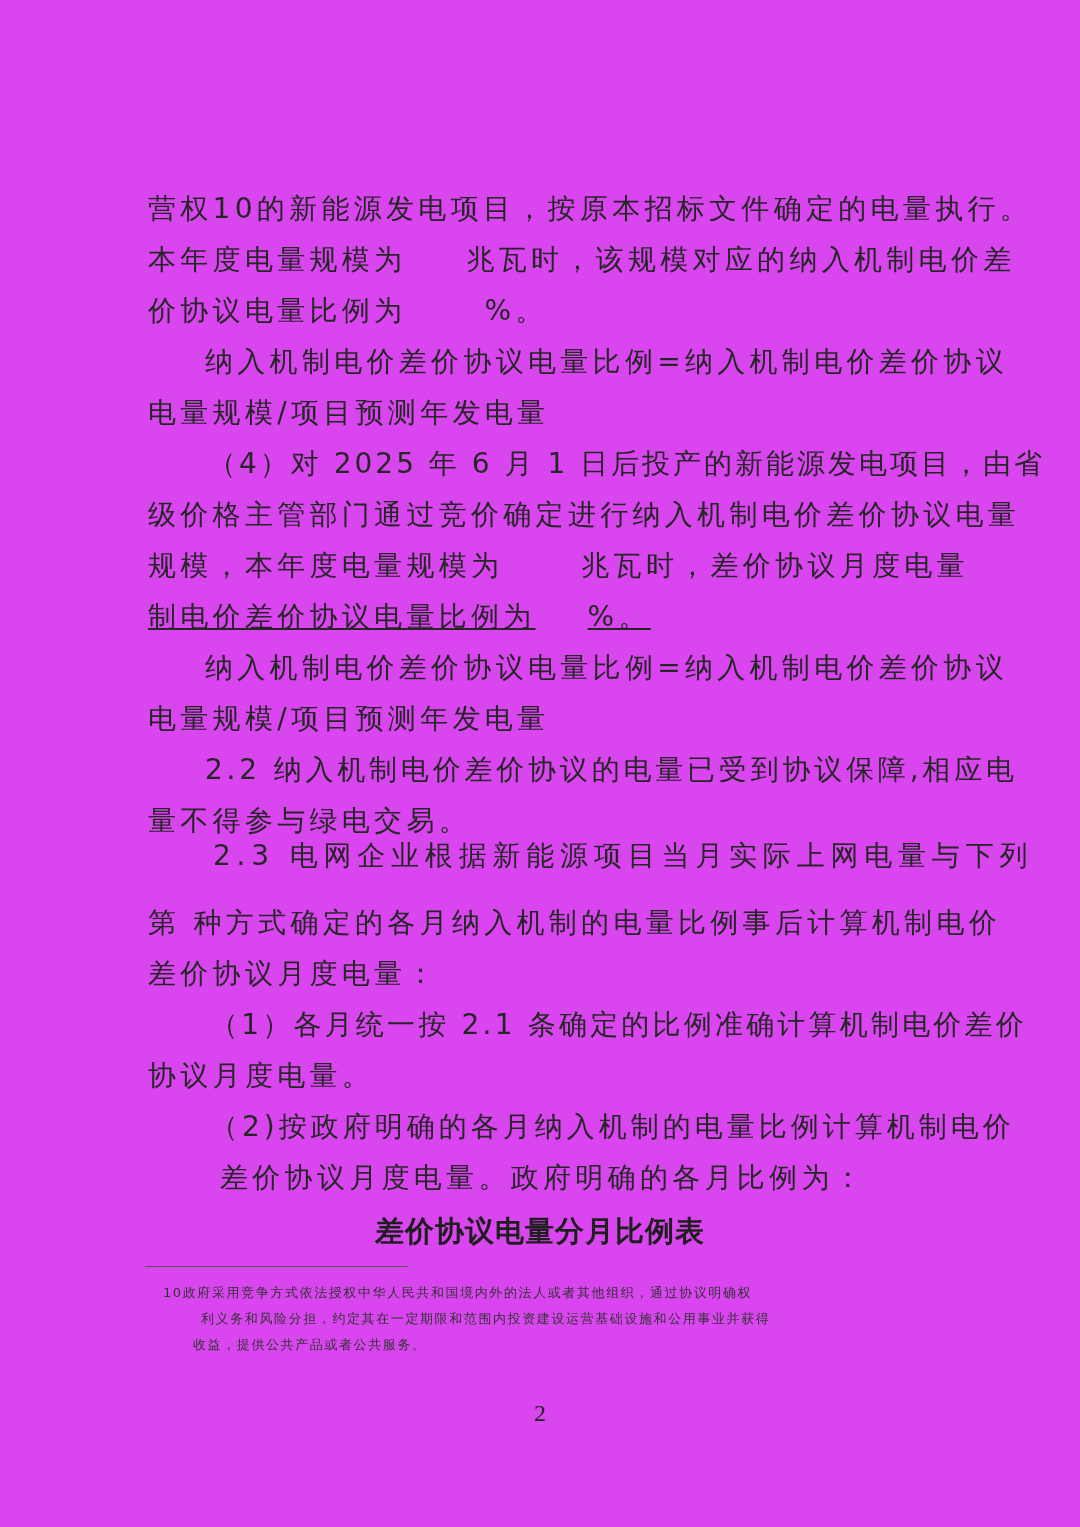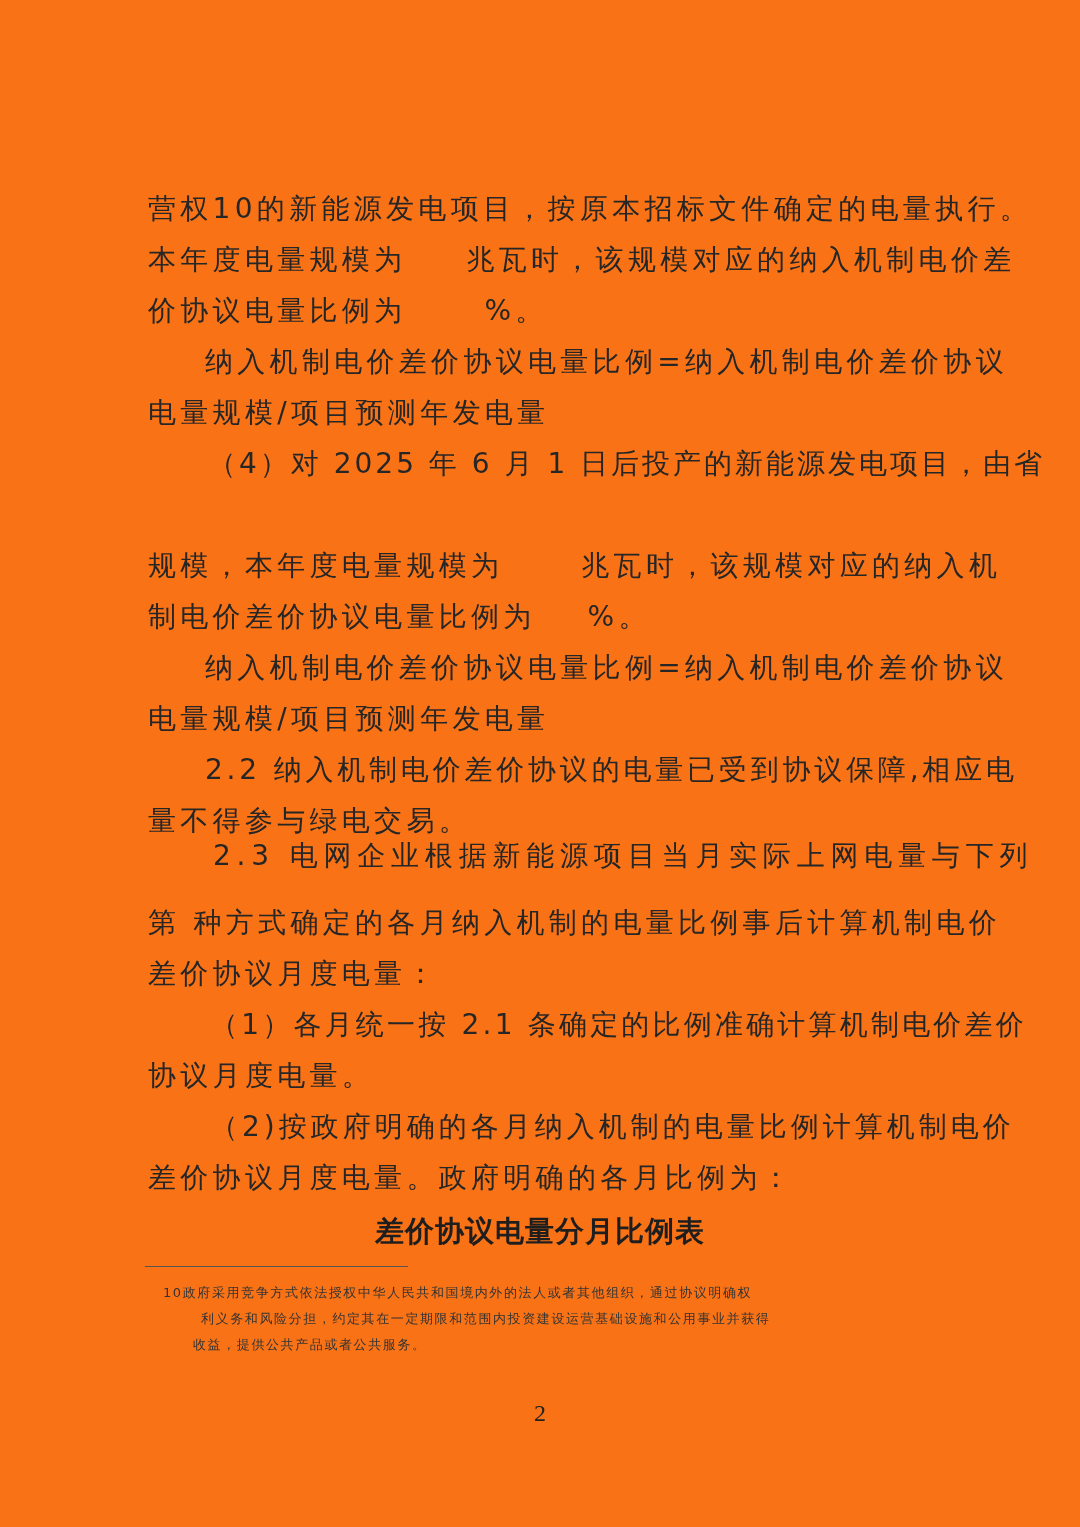--- a/index.html
+++ b/index.html
@@ -14,21 +14,21 @@
     overflow: hidden;
     font-family: "DejaVu Sans", "Liberation Sans", sans-serif;
     color: #222222;
   }
   .page {
     position: absolute;
     left: 0;
     top: 0;
     width: 1080px;
     height: 1527px;
-    background: #f97316;
+    background: #d946ef;
   }
   .line {
     position: absolute;
     left: 148px;
     width: 790px;
     font-size: 28px;
     line-height: 34px;
     letter-spacing: 4.3px;
     white-space: nowrap;
     color: #262626;
@@ -85,42 +85,43 @@
     <span>本年度电量规模为</span><span class="gap" style="width:60px;"></span><span>兆瓦时，该规模对应的纳入机制电价差</span>
   </div>
   <div class="line" style="top:294px;">
     <span>价协议电量比例为</span><span class="gap" style="width:78px;"></span><span>%。</span>
   </div>
 
   <div class="line indent" style="top:345px;">纳入机制电价差价协议电量比例=纳入机制电价差价协议</div>
   <div class="line" style="top:396px;">电量规模/项目预测年发电量</div>
 
   <div class="line" style="top:447px; left:208px; width:730px; letter-spacing:3px;">（4）对 2025 年 6 月 1 日后投产的新能源发电项目，由省</div>
+  <div class="line" style="top:498px;">级价格主管部门通过竞价确定进行纳入机制电价差价协议电量</div>
   <div class="line" style="top:549px;">
-    <span>规模，本年度电量规模为</span><span class="gap" style="width:78px;"></span><span>兆瓦时，该规模对应的纳入机</span>
+    <span>规模，本年度电量规模为</span><span class="gap" style="width:78px;"></span><span>兆瓦时，差价协议月度电量</span>
   </div>
-  <div class="line" style="top:600px;">
+  <div class="line" style="top:600px;text-decoration:underline;">
     <span>制电价差价协议电量比例为</span><span class="gap" style="width:52px;"></span><span>%。</span>
   </div>
 
   <div class="line indent" style="top:651px;">纳入机制电价差价协议电量比例=纳入机制电价差价协议</div>
   <div class="line" style="top:702px;">电量规模/项目预测年发电量</div>
 
   <div class="line indent" style="top:753px; letter-spacing:3.8px;">2.2 纳入机制电价差价协议的电量已受到协议保障,相应电</div>
   <div class="line" style="top:804px;">量不得参与绿电交易。</div>
 
   <div class="line indent" style="top:839px; letter-spacing:5.8px;margin-left:8px;">2.3 电网企业根据新能源项目当月实际上网电量与下列</div>
   <div class="line" style="top:906px;">第 种方式确定的各月纳入机制的电量比例事后计算机制电价</div>
   <div class="line" style="top:957px;">差价协议月度电量：</div>
 
   <div class="line" style="top:1008px; left:210px; width:728px; letter-spacing:3.2px;">（1）各月统一按 2.1 条确定的比例准确计算机制电价差价</div>
   <div class="line" style="top:1059px;">协议月度电量。</div>
 
   <div class="line" style="top:1110px; left:210px; width:728px; letter-spacing:4px;">（2)按政府明确的各月纳入机制的电量比例计算机制电价</div>
-  <div class="line" style="top:1161px;">差价协议月度电量。政府明确的各月比例为：</div>
+  <div class="line" style="top:1161px;text-align:center;">差价协议月度电量。政府明确的各月比例为：</div>
 
   <div class="table-title">差价协议电量分月比例表</div>
 
   <div class="footnote-rule"></div>
   <div class="fn" style="left:163px; top:1282px;">10政府采用竞争方式依法授权中华人民共和国境内外的法人或者其他组织，通过协议明确权</div>
   <div class="fn" style="left:193px; top:1308px;margin-left:8px;">利义务和风险分担，约定其在一定期限和范围内投资建设运营基础设施和公用事业并获得</div>
   <div class="fn" style="left:193px; top:1334px;">收益，提供公共产品或者公共服务。</div>
 
   <div class="page-number">2</div>
 </div>

